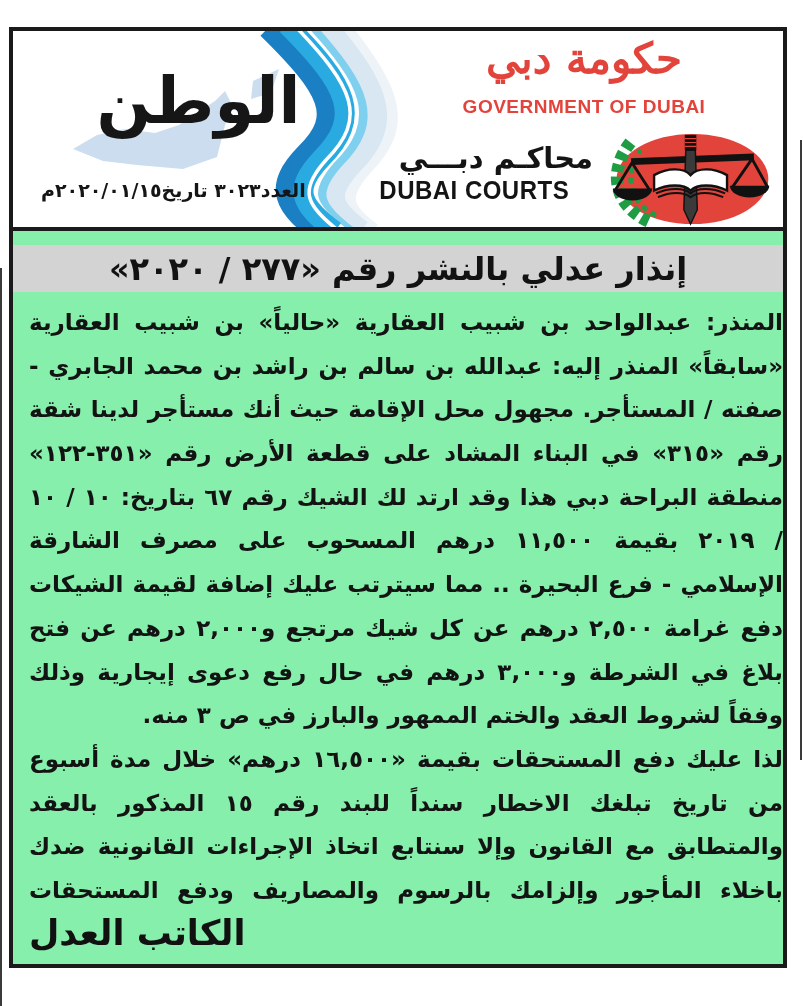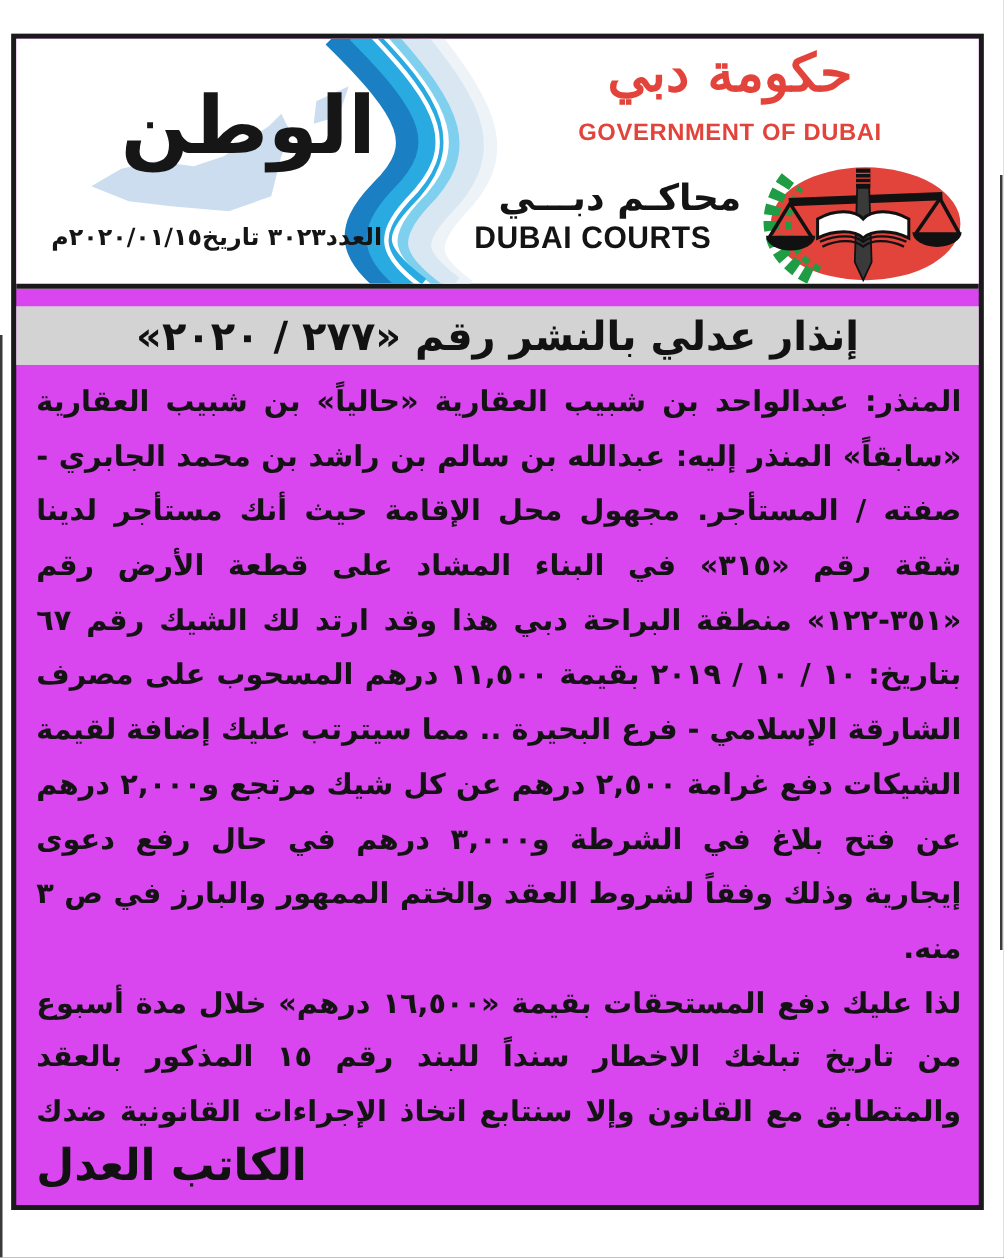--- a/index.html
+++ b/index.html
@@ -6,21 +6,21 @@
   body{
     width:803px;height:1006px;position:relative;background:#ffffff;
     font-family:"DejaVu Sans", sans-serif;color:#111;overflow:hidden;
   }
   .col-rule{position:absolute;background:#3a3a3a;width:2px;}
   .col-rule.left{left:0;top:268px;height:738px;}
   .col-rule.right{right:1px;top:140px;height:620px;}
 
   .ad-frame{
     position:absolute;left:9px;top:27px;width:778px;height:941px;
-    border:4px solid #1a1a1a;box-sizing:border-box;background:#d946ef;
+    border:4px solid #1a1a1a;box-sizing:border-box;background:#86efac;
     display:flex;flex-direction:column;
   }
 
   
   .masthead{position:relative;height:196px;border-bottom:4px solid #1a1a1a;flex:none;overflow:hidden;background:#fff;}
   .map-watermark{position:absolute;left:52px;top:32px;width:235px;height:152px;opacity:.9;}
   .paper-name{
     position:absolute;left:78px;top:38px;width:215px;text-align:center;
     font-size:64px;font-weight:bold;color:#161616;letter-spacing:-2px;direction:rtl;line-height:1;
   }
@@ -42,21 +42,21 @@
 
   
   .title-bar{
     flex:none;margin-top:14px;height:47px;background:#d3d3d3;
     display:flex;align-items:center;justify-content:center;
   }
   .title-bar .title{font-size:32px;font-weight:bold;direction:rtl;color:#121212;}
 
   
   .notice-body{
-    flex:1 1 auto;overflow:hidden;padding:9px 14px 0 16px;
+    flex:1 1 auto;overflow:hidden;padding:9px 0 0 16px;
     direction:rtl;text-align:justify;
     font-size:23px;font-weight:bold;line-height:1.9;color:#131313;
   }
   .notice-body p{margin:0;}
   .signature{
     flex:none;direction:rtl;text-align:left;
     font-size:35px;font-weight:bold;color:#111;
     padding:2px 0 10px 16px;line-height:1.2;
   }
 </style>

